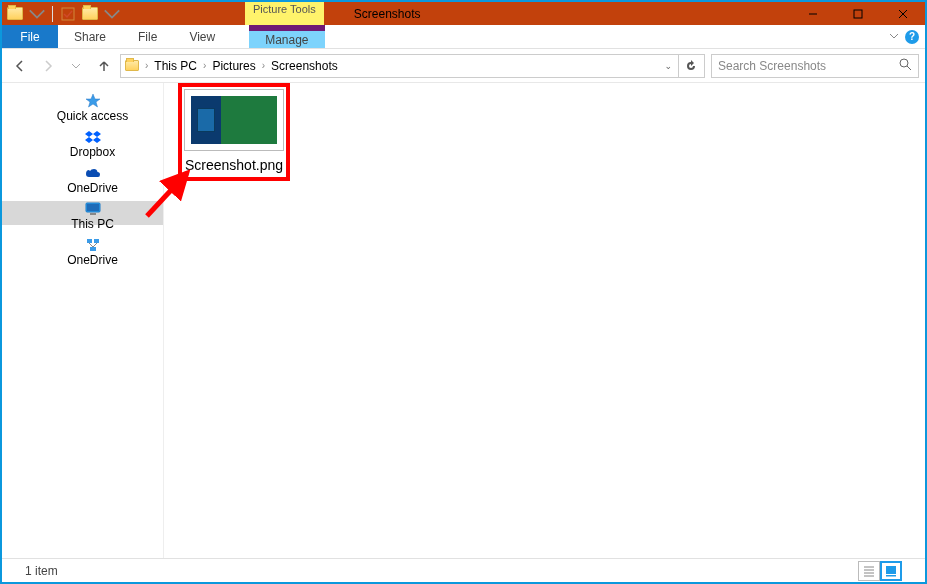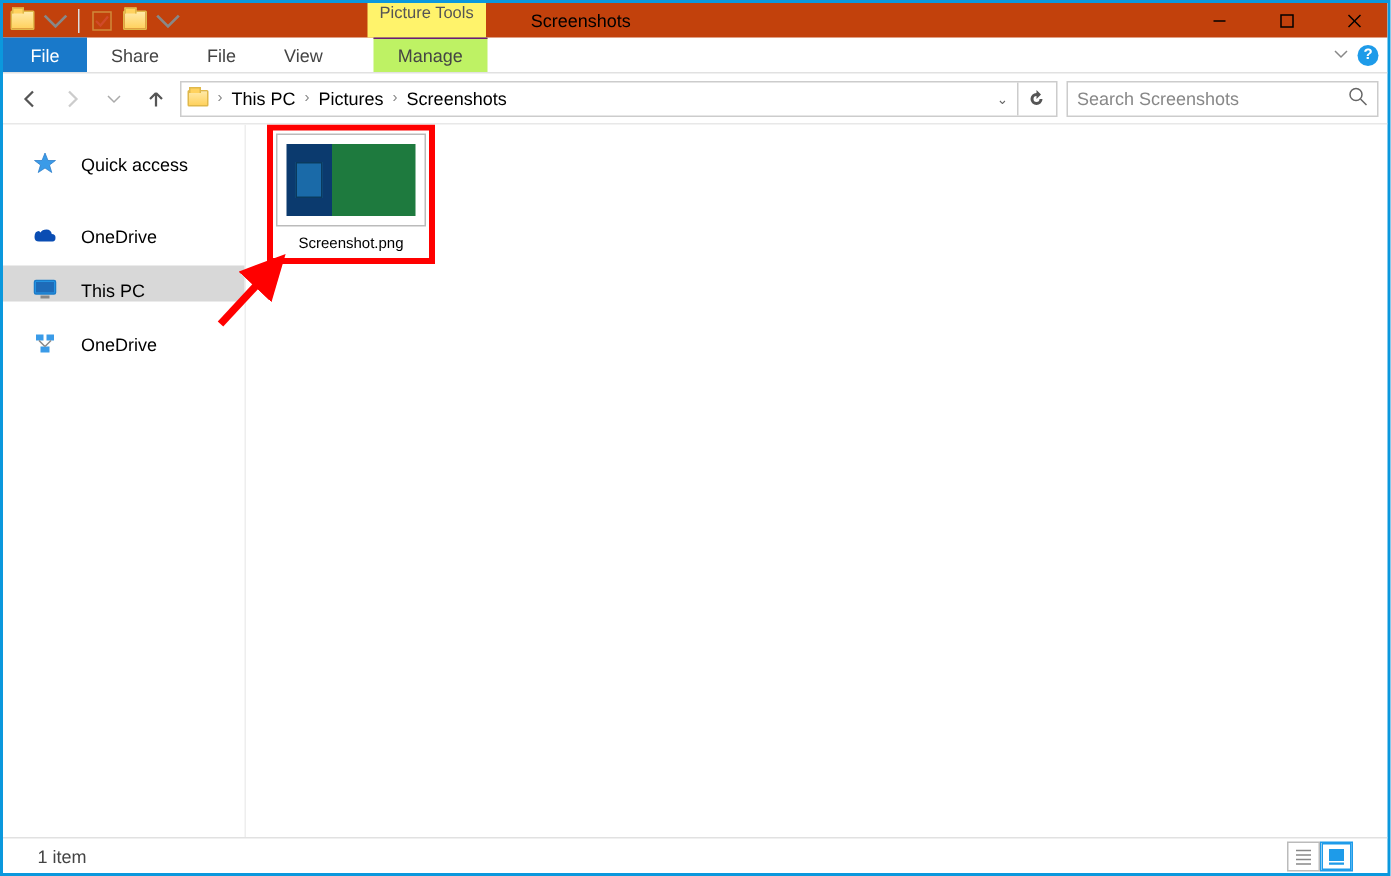--- a/index.html
+++ b/index.html
@@ -12,47 +12,47 @@
 .qat-sep { width:1px; height:16px; background:#ddd; margin:0 2px; }
 .check-icon svg { width:14px; height:14px; }
 .title-tools { margin-left: 120px; background: #fff36b; padding: 1px 8px; font-size: 11px; color:#555; }
 .title-text { margin-left: 30px; align-self: center; font-size: 12px; }
 .win-controls { margin-left: auto; display:flex; }
 .win-btn { width: 45px; display:flex; align-items:center; justify-content:center; }
 .win-btn svg { width:10px; height:10px; }
 .ribbon-tabs { height: 24px; display:flex; align-items: stretch; border-bottom: 1px solid #e1e1e1; }
 .file-tab { background:#1979ca; color:#fff; width:56px; display:flex; align-items:center; justify-content:center; font-size:12px; }
 .tab { padding: 0 16px; display:flex; align-items:center; font-size:12px; color:#444; }
-.tab.manage { border-top:1px solid #701a75; background:#bef264; }
+.tab.manage { border-top:6px solid #701a75; background:#7dd3fc; }
 .ribbon-right { margin-left:auto; display:flex; align-items:center; padding-right:6px; gap:6px; color:#888; }
 .help-icon { width:14px; height:14px; background:#1e9be9; border-radius:50%; color:#fff; display:flex; align-items:center; justify-content:center; font-size:10px; font-weight:bold; }
 .navbar { height: 34px; display:flex; align-items:center; padding: 4px 6px; gap:4px; border-bottom:1px solid #e8e8e8; }
 .nav-btn { width:24px; height:24px; display:flex; align-items:center; justify-content:center; color:#bbb; }
 .nav-btn.enabled { color:#555; }
 .addr-bar { flex:1; height:24px; border:1px solid #ccc; display:flex; align-items:center; padding:0 2px; }
 .addr-folder { width:18px; height:16px; display:flex; align-items:center; justify-content:center; margin-right:2px; }
 .crumb { padding: 0 4px; font-size:12px; }
 .crumb-sep { color:#888; padding:0 2px; font-size:10px; }
 .addr-right { margin-left:auto; display:flex; align-items:center; gap:2px; }
 .addr-right .dd { font-size:9px; color:#666; padding:0 4px; }
 .refresh-btn { width:24px; height:22px; border-left:1px solid #ccc; display:flex; align-items:center; justify-content:center; color:#555; }
 .search-bar { width:208px; height:24px; border:1px solid #ccc; display:flex; align-items:center; padding:0 6px; color:#777; font-size:12px; margin-left:2px; }
 .search-bar .mag { margin-left:auto; color:#666; }
 .content { flex:1; display:flex; overflow:hidden; }
 .sidebar { width:162px; border-right:1px solid #eee; padding-top:10px; }
-.side-item { height:24px; display:flex; align-items:flex-end; padding-left:20px; gap:16px; font-size:12px; }
+.side-item { height:24px; display:flex; align-items:center; padding-left:20px; gap:0; font-size:12px;flex-direction:column; }
 .side-item.selected { background:#d8d8d8; }
 .side-item .icon { width:16px; height:16px; display:flex; align-items:center; justify-content:center; }
 .side-group-gap { height:12px; }
 .main-area { flex:1; position:relative; padding:10px; }
 .file-item { width:112px; text-align:center; border:4px solid #f00; padding:2px; position:absolute; left:14px; top:0; }
 .thumb { width:100px; height:62px; border:1px solid #bbb; background:#fff; margin:0 auto 4px; position:relative; overflow:hidden; }
 .thumb-inner { position:absolute; left:6px; top:6px; right:6px; bottom:6px; background:linear-gradient(90deg,#0b3a6e 0%,#0b3a6e 35%,#1e7a3e 35%,#1e7a3e 100%); }
 .thumb-box { position:absolute; left:12px; top:18px; width:18px; height:24px; background:#1a6aa8; border:1px solid #0a3a5e; }
-.file-label { font-size:10px; padding:2px 0; }
+.file-label { font-size:14px; padding:2px 0; }
 .arrow-annot { position:absolute; left:-22px; top:78px; }
 .statusbar { height:24px; border-top:1px solid #e1e1e1; display:flex; align-items:center; padding:0 23px; font-size:12px; color:#444; }
 .view-toggles { margin-left:auto; display:flex; gap:0; }
 .vt { width:22px; height:20px; border:1px solid #bbb; display:flex; align-items:center; justify-content:center; }
 .vt.active { border-color:#1e9be9; box-shadow: inset 0 0 0 1px #1e9be9; }
 input.search-input { border:none; outline:none; flex:1; font-size:12px; color:#333; background:transparent; }
 input.search-input::placeholder { color:#888; }
 </style>
 </head>
 <body>
@@ -173,20 +173,28 @@
   <div class="sidebar">
     <div class="side-item">
       <span class="icon">
           <svg width="16" height="16" viewBox="0 0 16 16">
             <path d="M8 1 L10 6 L15 6 L11 9 L12.5 14 L8 11 L3.5 14 L5 9 L1 6 L6 6 Z" fill="#3a9be8" stroke="#2a7bc8" stroke-width="0.5"></path>
           </svg>
         </span>
       <span>Quick access</span>
     </div>
     <div class="side-group-gap"></div>
+    <div class="side-item">
+      <span class="icon">
+          <svg width="16" height="16" viewBox="0 0 16 16">
+            <path d="M4 2 L8 5 L4 8 L0 5 Z M12 2 L16 5 L12 8 L8 5 Z M4 8 L8 11 L4 14 L0 11 Z M12 8 L16 11 L12 14 L8 11 Z" fill="#0061ff"></path>
+          </svg>
+        </span>
+      <span>Dropbox</span>
+    </div>
     <div class="side-group-gap"></div>
     <div class="side-item">
       <span class="icon">
           <svg width="16" height="16" viewBox="0 0 16 12">
             <path d="M4 3 Q1 3 1 7 Q1 10 4 10 L13 10 Q15 10 15 7.5 Q15 5 12.5 5 Q12 2 9 2 Q6 2 5 4 Z" fill="#0a4db3"></path>
           </svg>
         </span>
       <span>OneDrive</span>
     </div>
     <div class="side-group-gap"></div>

